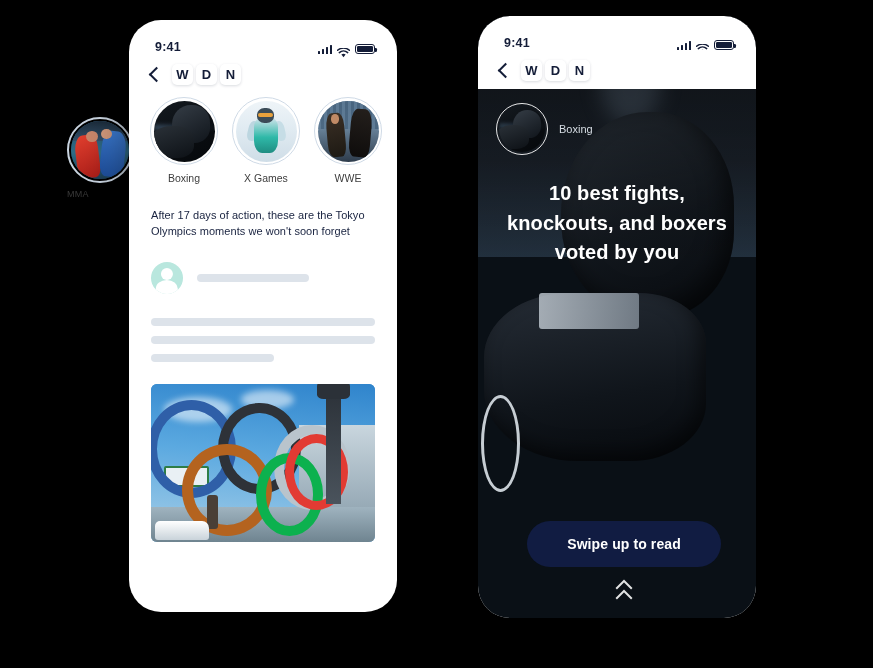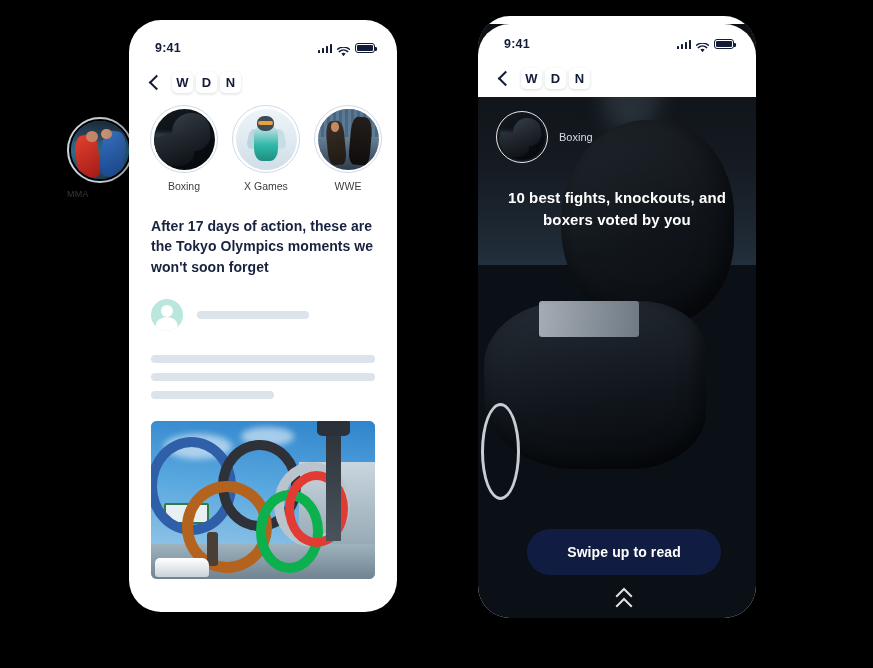--- a/index.html
+++ b/index.html
@@ -46,23 +46,22 @@
   .phone {
     position: absolute; background: #ffffff; overflow: hidden;
     border-radius: 32px;
     box-shadow: 0 18px 42px rgba(0,0,0,.55);
   }
   .phone-left  { left: 129px; top: 20px;  width: 268px; height: 592px; }
   .phone-right { left: 478px; top: 16px;  width: 278px; height: 602px; }
 
   
   .statusbar {
-    height: 34px; display: flex; align-items: center; justify-content: space-between;
+    height: 34px; display: flex; align-items: flex-end; justify-content: space-between;
     padding: 6px 22px 0 26px;
-    margin-top: 8px;
   }
   .sb-time { font-size: 12.5px; font-weight: bold; color: #141d38; letter-spacing: .2px; }
   .sb-icons { display: flex; align-items: center; gap: 5px; }
   .sig { display: flex; align-items: flex-end; gap: 1.5px; height: 10px; }
   .sig i { display:block; width: 2.4px; background: #141d38; border-radius: .6px; }
   .sig i:nth-child(1){ height: 3.5px; } .sig i:nth-child(2){ height: 5.5px; }
   .sig i:nth-child(3){ height: 7.5px; } .sig i:nth-child(4){ height: 9.5px; }
   .wifi { width: 13px; height: 10px; position: relative; }
   .batt {
     width: 20px; height: 10px; border: 1.4px solid #141d38; border-radius: 3px;
@@ -128,21 +127,21 @@
     background: repeating-linear-gradient(90deg,#5d7a94 0 3px,#47637d 3px 6px); opacity:.85; }
   .th-wwe .f1 { position:absolute; left:16%; top:20%; width:30%; height:72%;
     background: linear-gradient(170deg,#3b3026,#1d1913); border-radius: 34% 30% 26% 30%; transform: rotate(-5deg); }
   .th-wwe .f2 { position:absolute; right:12%; top:14%; width:34%; height:78%;
     background: linear-gradient(190deg,#241f1c,#0e0c0b); border-radius: 30% 36% 24% 28%; transform: rotate(5deg); }
   .th-wwe .sk1 { position:absolute; left:22%; top:22%; width:14%; height:16%;
     background:#c08a66; border-radius:50%; }
 
   
   .headline {
-    padding: 24px 22px 0 22px; font-size: 14px; font-weight: bold;
+    padding: 24px 22px 0 22px; font-size: 11px; font-weight: normal;
     line-height: 1.45; color: #18223f; letter-spacing: .05px;
   }
   .byline { display: flex; align-items: center; gap: 14px; padding: 22px 22px 0 22px; }
   .avatar {
     width: 32px; height: 32px; border-radius: 50%; background: #b9e7de;
     position: relative; overflow: hidden; flex: none;
   }
   .avatar .ahead { position:absolute; left:50%; top:18%; width:38%; height:38%;
     background:#fff; border-radius:50%; transform: translateX(-50%); }
   .avatar .abody { position:absolute; left:50%; top:56%; width:70%; height:56%;
@@ -214,21 +213,21 @@
 
   .sv-head { position: relative; display: flex; align-items: center; gap: 11px; padding: 14px 0 0 18px; }
   .sv-avatar {
     width: 52px; height: 52px; border-radius: 50%; border: 1.6px solid rgba(255,255,255,.9);
     padding: 2px; flex: none;
   }
   .sv-avatar .inner { width:100%; height:100%; border-radius:50%; overflow:hidden; position:relative; }
   .sv-cat { font-size: 11px; color: #d6dde4; }
   .sv-headline {
     position: relative; margin-top: 24px; padding: 0 26px; text-align: center;
-    color: #ffffff; font-size: 15px; font-weight: bold; line-height: 1.48; letter-spacing: .1px;
+    color: #ffffff; font-size: 20px; font-weight: bold; line-height: 1.48; letter-spacing: .1px;
   }
   .sv-cta-wrap { position: absolute; left: 0; right: 0; bottom: 20px; text-align: center; padding-left: 14px; }
   .sv-cta {
     display: inline-block; background: #111c42; color: #ffffff;
     font-size: 14px; font-weight: bold; padding: 15px 40px; border-radius: 28px;
     letter-spacing: .1px; border: none; cursor: pointer;
   }
   .chevrons { margin-top: 13px; display: flex; flex-direction: column; align-items: center; gap: 2px; }
   .chev {
     width: 16px; height: 8px; position: relative;

